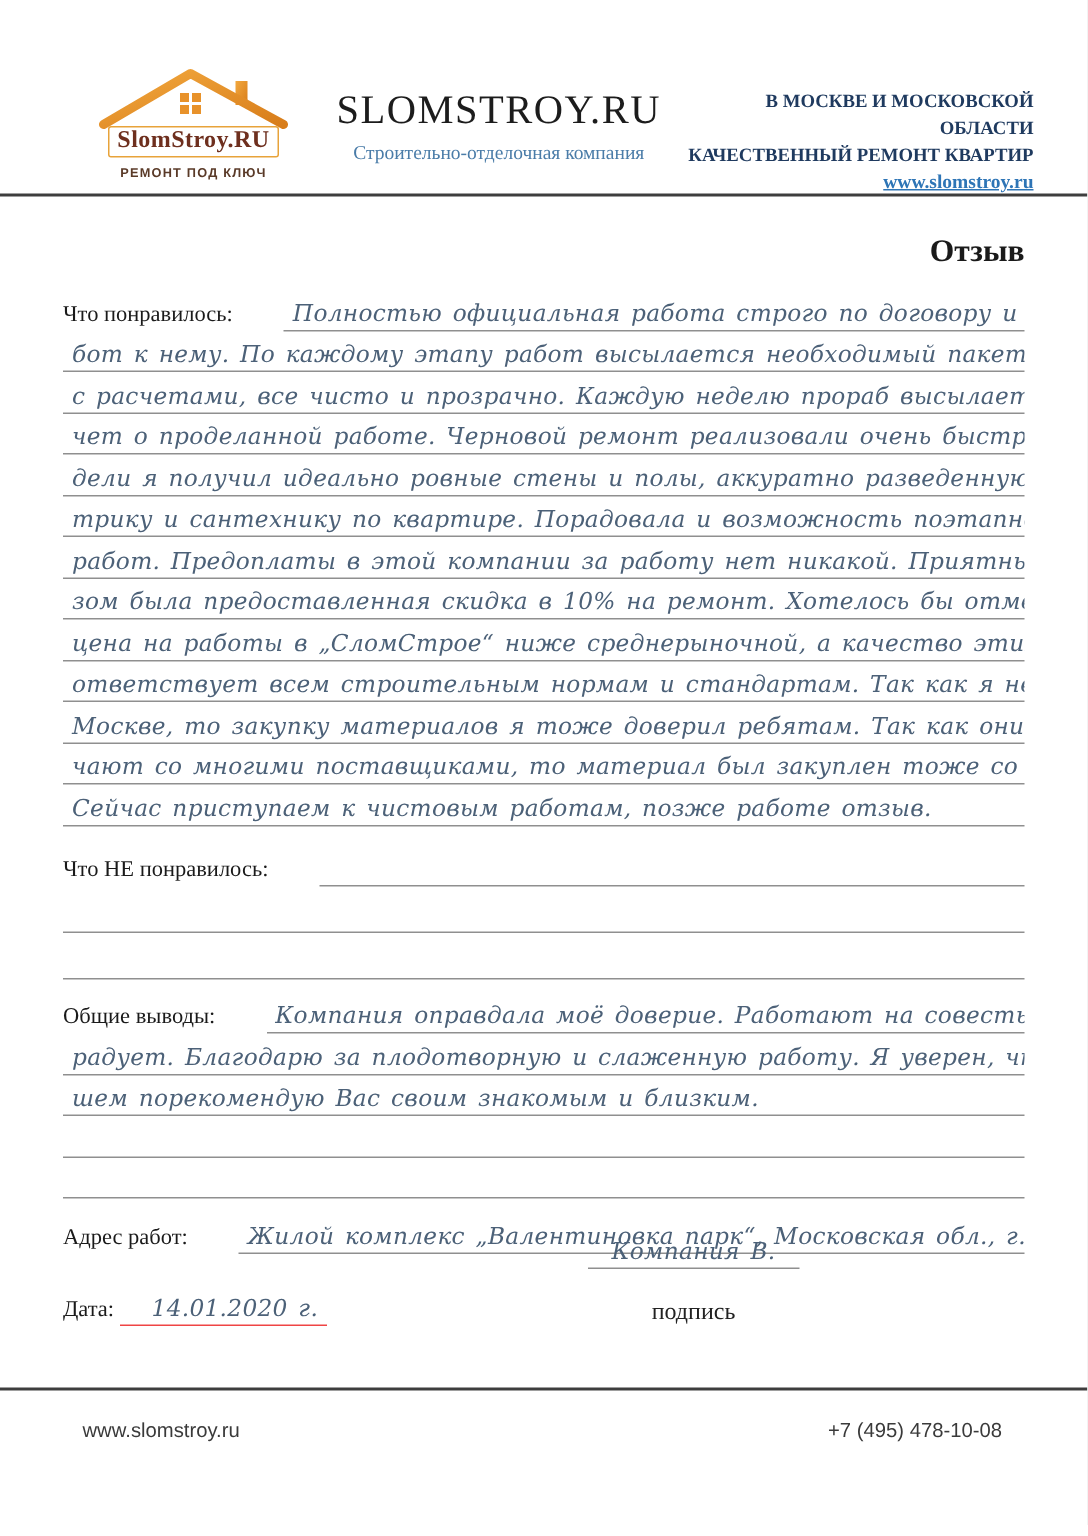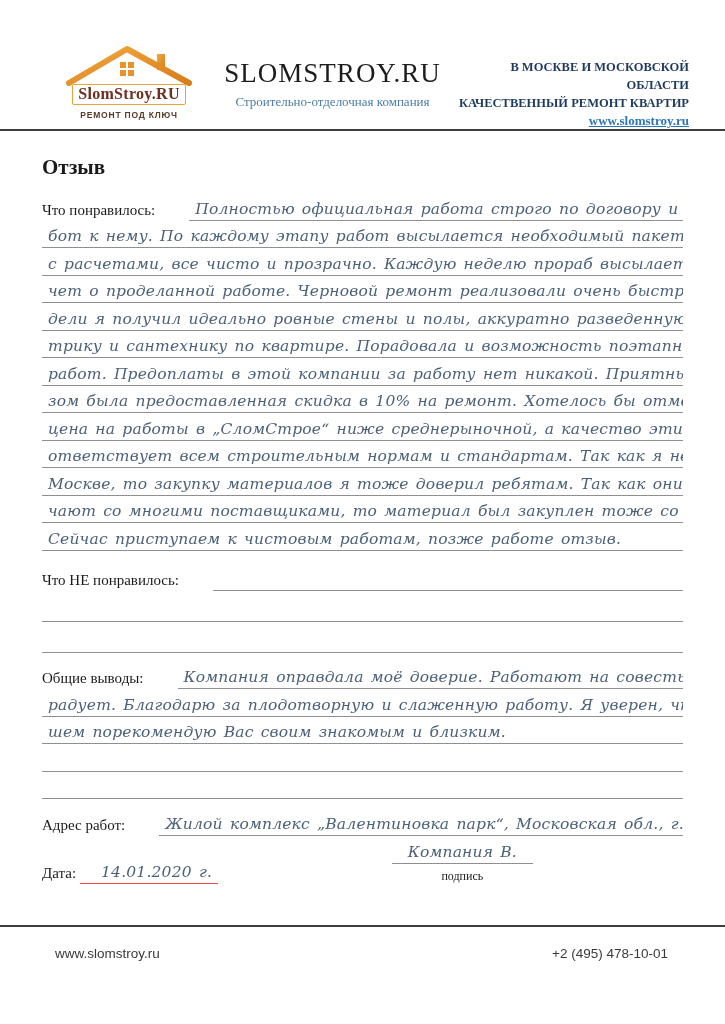--- a/index.html
+++ b/index.html
@@ -31,21 +31,21 @@
   .brand-title { font-size:27px; letter-spacing:1px; color:#1c1c1c; }
   .brand-sub  { font-size:13px; color:#4a7ca8; margin-top:5px; }
   .contact {
     flex:0 0 auto; width:232px; text-align:right; padding-top:14px;
     font-weight:bold; font-size:12.5px; color:#1f3a5f; line-height:1.45;
   }
   .contact a { color:#2e75b6; font-size:13px; text-decoration:underline; cursor:pointer; }
 
   
   main { padding:0 42px; }
-  h1 { text-align:left; font-size:21px; font-weight:bold; margin:24px 0 13px; }
+  h1 { text-align:right; font-size:21px; font-weight:bold; margin:24px 0 13px; }
 
   .row { display:flex; align-items:flex-end; height:27.5px;gap:30px; }
   .row.spaced { height:31px; }
   .label { font-size:15px; white-space:nowrap; padding:0 4px 2px 0; }
   .fill {
     flex:1; border-bottom:1px solid #8f8f8f;
     padding:0 0 2px 6px; white-space:nowrap; overflow:hidden;
   }
   .hw {
     font-family:"DejaVu Serif", serif; font-style:italic;
@@ -57,21 +57,21 @@
   .date-wrap { display:flex; align-items:flex-end; }
   .date-fill {
     border-bottom:1px solid #ef4444; min-width:128px;
     padding:0 6px 2px 4px; white-space:nowrap;text-align:right;
   }
   .sig-wrap { margin-left:auto; margin-right:150px; text-align:center; }
   .sig-fill {
     display:inline-block; border-bottom:1px solid #8f8f8f;
     padding:0 16px 2px; white-space:nowrap;
   }
-  .sig-caption { font-size:12px; color:#222; margin-top:5px; }
+  .sig-caption { font-size:16px; color:#222; margin-top:20px; }
 
   
   footer {
     position:absolute; left:0; right:0; bottom:0; height:99px;
     box-sizing:border-box; border-top:2px solid #3e3e3e;
     display:flex; justify-content:space-between;
     padding:19px 57px 0 55px;
     font-family:"Liberation Sans", sans-serif; font-size:13.5px; color:#3a3a3a;
   }
   footer a { color:#3a3a3a; text-decoration:none; cursor:pointer; }
@@ -211,16 +211,16 @@
       </div>
       <div class="sig-wrap">
         <span class="sig-fill hw">Компания В.</span>
         <div class="sig-caption">подпись</div>
       </div>
     </div>
   </main>
 
   <footer>
     <a>www.slomstroy.ru</a>
-    <span>+2 (495) 478-10-01</span>
+    <span>+7 (495) 478-10-08</span>
   </footer>
 
 </div>
 
 </body></html>

